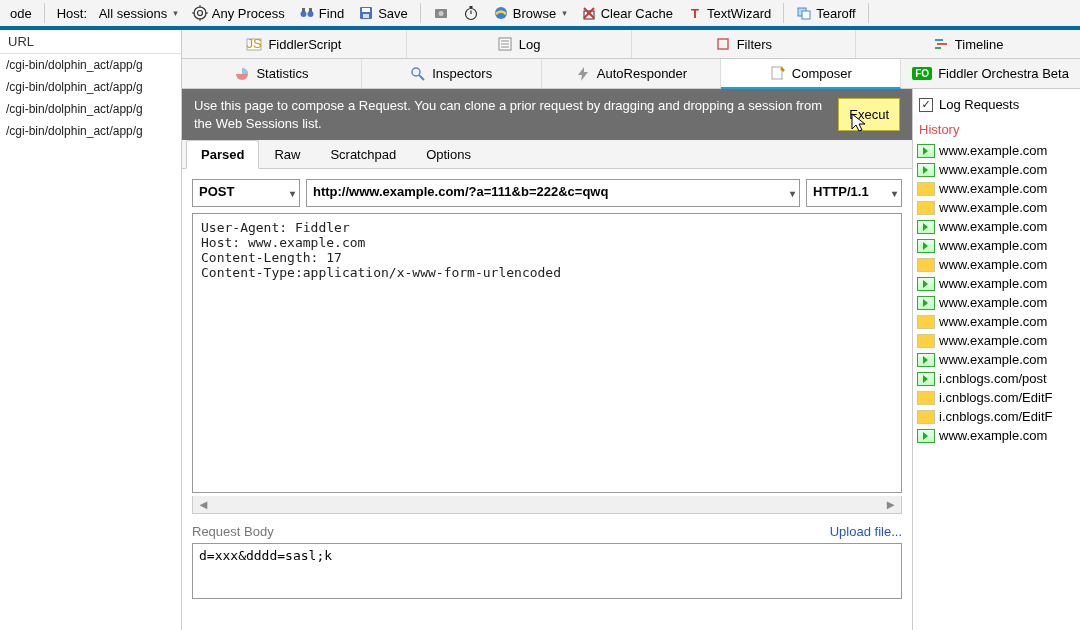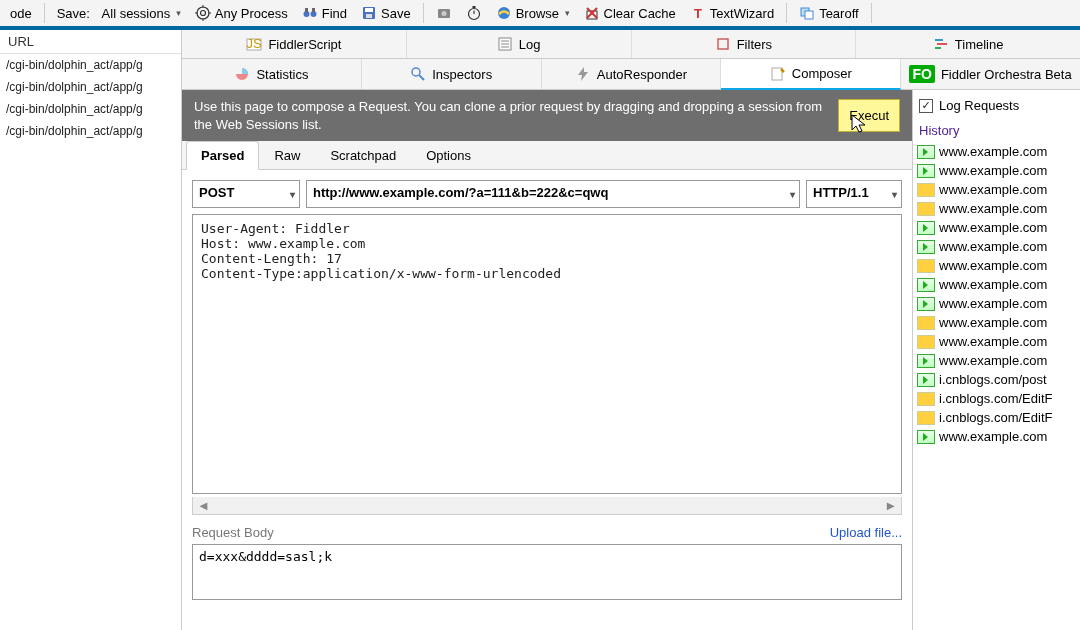--- a/index.html
+++ b/index.html
@@ -16,21 +16,21 @@
 .sidebar-header { padding: 4px 8px; font-weight: normal; border-bottom: 1px solid #e0e0e0; color: #333; }
 .session-list { flex: 1; overflow: hidden; }
 .session-item { padding: 4px 6px; white-space: nowrap; overflow: hidden; color: #222; font-size: 12px; }
 
 .right { flex: 1; display: flex; flex-direction: column; overflow: hidden; }
 .tabs-row { display: flex; background: #f4f4f4; border-bottom: 1px solid #ccc; }
 .tabs-row .tab { flex: 1; display: flex; align-items: center; justify-content: center; gap: 6px; padding: 6px 4px; cursor: pointer; border-right: 1px solid #ddd; white-space: nowrap; }
 .tabs-row .tab:last-child { border-right: none; }
 .tab.active { background: #fff; border-bottom: 2px solid #0ea5e9; margin-bottom: -1px; }
 .tab-icon { width: 16px; height: 16px; display: inline-flex; align-items: center; justify-content: center; }
-.fo-badge { background: #0a0; color: #fff; font-size: 14px; font-weight: bold; padding: 1px 3px; border-radius: 2px; }
+.fo-badge { background: #0a0; color: #fff; font-size: 10px; font-weight: bold; padding: 1px 3px; border-radius: 2px; }
 
 .composer-area { display: flex; flex: 1; }
 .composer-main { flex: 1; display: flex; flex-direction: column; overflow: hidden; }
 .info-banner { background: #6e6e6e; color: #fff; padding: 8px 12px; display: flex; align-items: center; gap: 10px; }
 .info-banner .text { flex: 1; line-height: 1.35; }
 .execute-btn { background: #fff89a; border: 1px solid #c0b030; padding: 8px 10px; cursor: pointer; position: relative; white-space: nowrap; font-size: 13px; }
 .cursor-overlay { position: absolute; left: 12px; top: 14px; pointer-events: none; }
 
 .sub-tabs { display: flex; border-bottom: 1px solid #ccc; background: #f4f4f4; padding-left: 4px; }
 .sub-tab { padding: 6px 14px; cursor: pointer; border: 1px solid transparent; border-bottom: none; }
@@ -49,40 +49,40 @@
 
 .body-section { padding: 6px 10px 10px 10px; }
 .body-row { display: flex; justify-content: space-between; align-items: center; margin: 4px 0; }
 .body-label { color: #777; }
 .upload-link { color: #25c; cursor: pointer; }
 .body-box { border: 1px solid #999; width: 100%; height: 56px; padding: 4px 6px; font-family: Consolas, monospace; font-size: 13px; resize: none; }
 
 .history-panel { width: 168px; border-left: 1px solid #ccc; display: flex; flex-direction: column; background: #fff; overflow: hidden; }
 .log-row { display: flex; align-items: center; gap: 6px; padding: 8px 6px 4px 6px; }
 .checkbox { width: 14px; height: 14px; border: 1px solid #555; display: inline-flex; align-items: center; justify-content: center; font-size: 11px; line-height: 1; color: #222; background: #fff; }
-.history-title { padding: 6px 6px 4px 6px; color: #4c1d95; }
+.history-title { padding: 6px 6px 4px 6px; color: #ef4444; }
 .history-list { flex: 1; overflow: hidden; }
 .hist-item { display: flex; align-items: center; gap: 4px; padding: 2px 4px; white-space: nowrap; overflow: hidden; font-size: 13px; }
 .hi-icon { width: 18px; height: 14px; flex-shrink: 0; }
 .hi-icon.green { background: linear-gradient(#e8ffe8,#c0ffc0); border: 1px solid #3a3; position: relative; }
 .hi-icon.green::after { content: ""; position: absolute; left: 5px; top: 2px; border-left: 5px solid #2a2; border-top: 4px solid transparent; border-bottom: 4px solid transparent; }
 .hi-icon.yellow { background: #ffd040; border: 1px solid #cc9; }
 
 svg { display: block; }
 </style>
 </head>
 <body>
 
 <div class="toolbar">
   <div class="toolbar-item">
       <span>ode</span>
     </div>
   <div class="sep"></div>
   <div class="toolbar-item">
-    <span>Save:</span>&nbsp;<span>All sessions</span>
+    <span>Host:</span>&nbsp;<span>All sessions</span>
     <span class="dropdown-arrow">▾</span>
   </div>
   <div class="toolbar-item">
     <span class="tb-icon">
       <svg viewBox="0 0 16 16" width="16" height="16">
           <circle cx="8" cy="8" r="6" stroke="#333" fill="none" stroke-width="1.2"></circle>
           <circle cx="8" cy="8" r="2.5" stroke="#333" fill="none" stroke-width="1.2"></circle>
           <line x1="8" y1="0" x2="8" y2="3" stroke="#333"></line>
           <line x1="8" y1="13" x2="8" y2="16" stroke="#333"></line>
           <line x1="0" y1="8" x2="3" y2="8" stroke="#333"></line>

